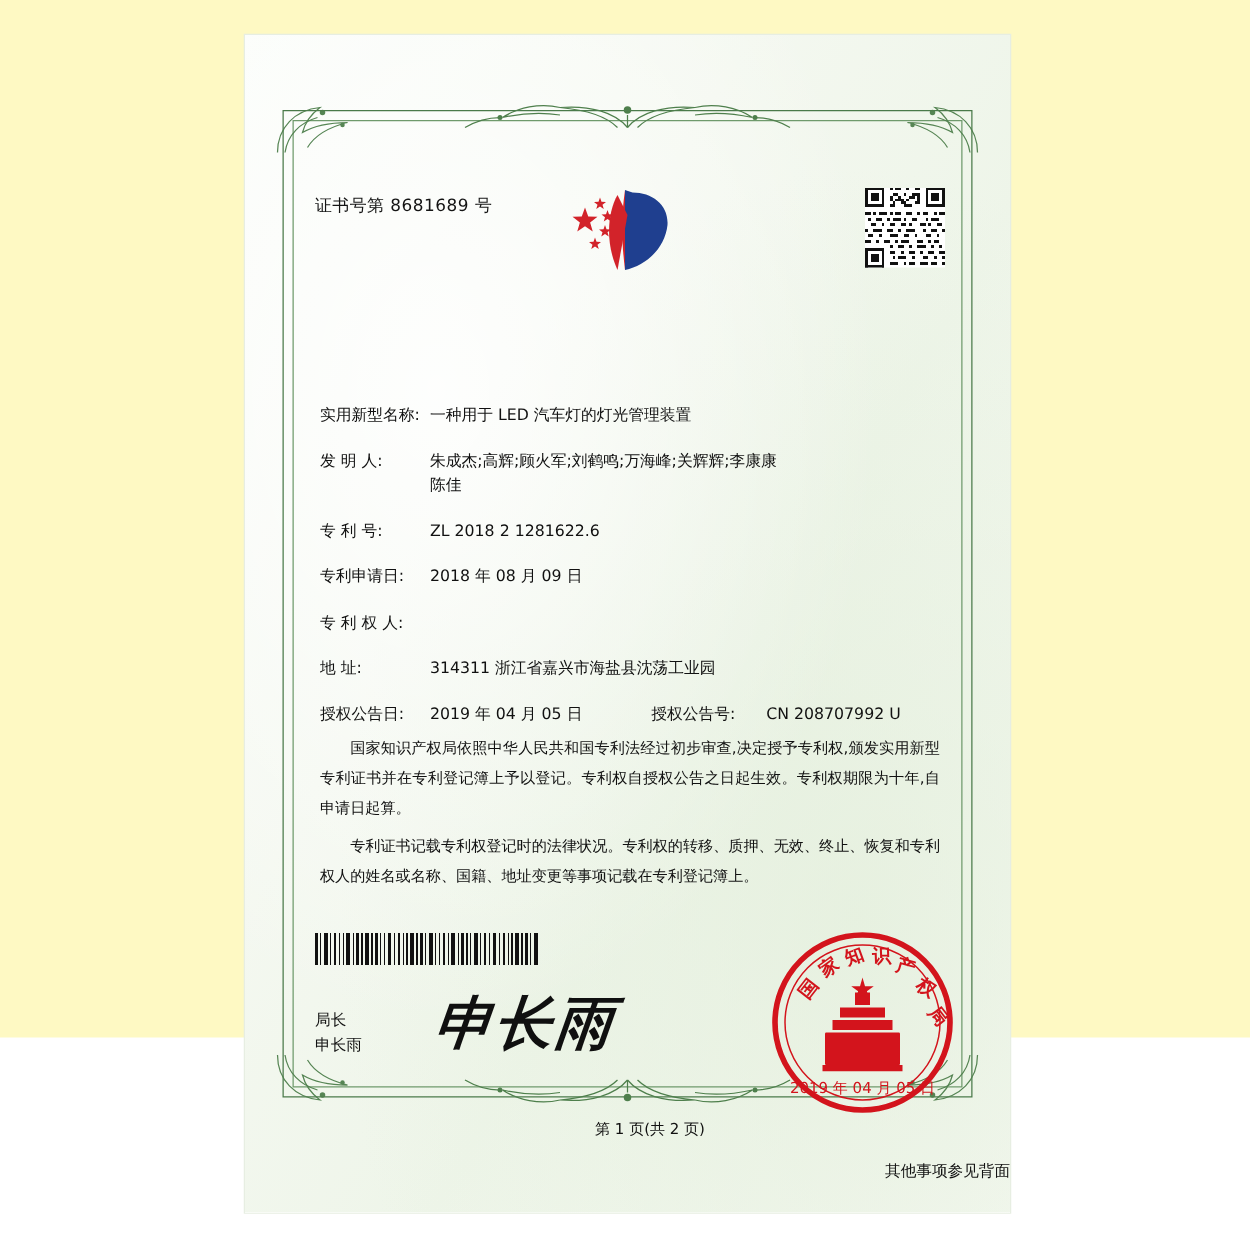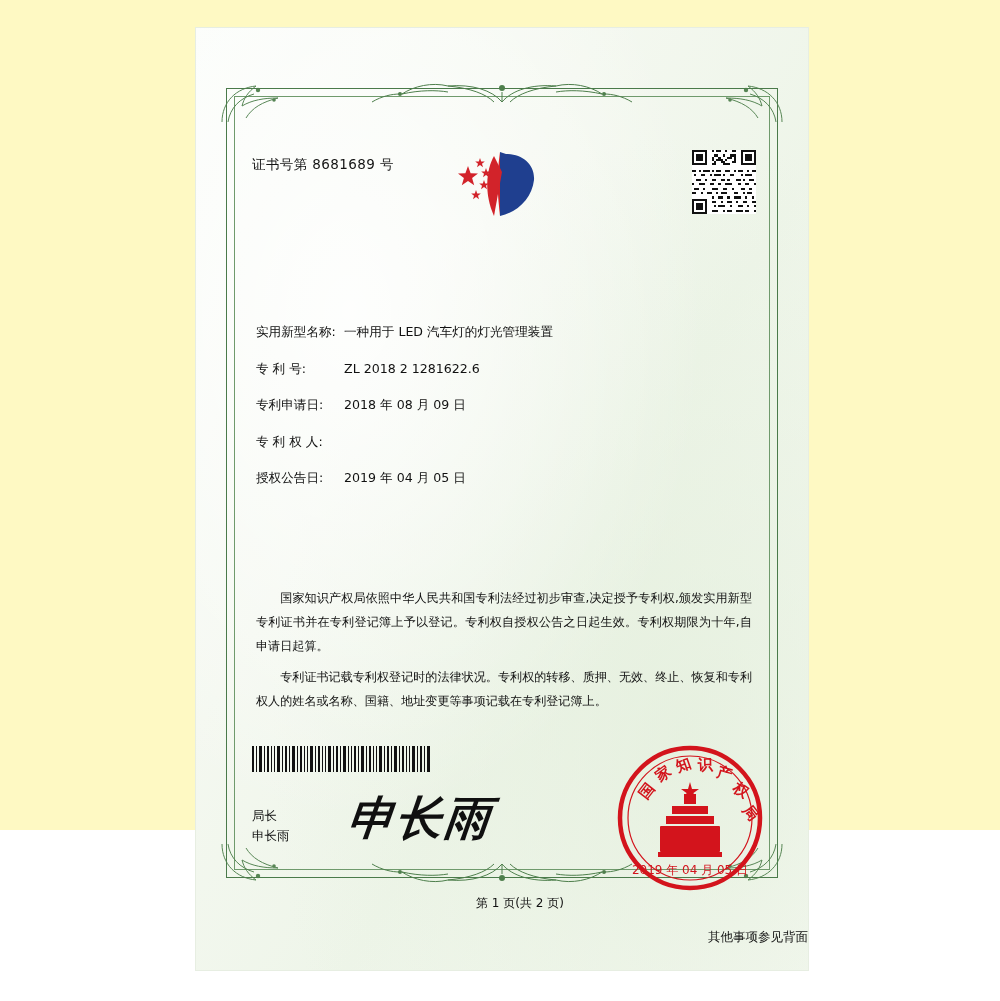--- a/index.html
+++ b/index.html
@@ -374,40 +374,55 @@
     </div>
 
 
     <div class="fields">
 
       <div class="f-row">
         <div class="f-label">实用新型名称:</div>
         <div class="f-value">一种用于 LED 汽车灯的灯光管理装置</div>
       </div>
 
+      <div class="f-row">
+        <div class="f-label spread">发 明 人:</div>
+        <div class="f-value">
+          <span>朱成杰;高辉;顾火军;刘鹤鸣;万海峰;关辉辉;李康康</span>
+          <span class="line2">陈佳</span>
+        </div>
+      </div>
 
       <div class="f-row">
         <div class="f-label spread">专 利 号:</div>
         <div class="f-value">ZL 2018 2 1281622.6</div>
       </div>
 
       <div class="f-row">
         <div class="f-label">专利申请日:</div>
         <div class="f-value">2018 年 08 月 09 日</div>
       </div>
 
       <div class="f-row">
         <div class="f-label spread">专 利 权 人:</div>
       </div>
 
+      <div class="f-row">
+        <div class="f-label spread">地        址:</div>
+        <div class="f-value">314311  浙江省嘉兴市海盐县沈荡工业园</div>
+      </div>
 
       <div class="f-row pub">
         <div class="pub-left">
           <div class="f-label">授权公告日:</div>
           <div class="f-value">2019 年 04 月 05 日</div>
+        </div>
+        <div class="pub-right">
+          <div class="f-label">授权公告号:</div>
+          <div class="f-value">CN 208707992 U</div>
         </div>
       </div>
 
     </div>
 
     <div class="paras">
       <p>国家知识产权局依照中华人民共和国专利法经过初步审查,决定授予专利权,颁发实用新型专利证书并在专利登记簿上予以登记。专利权自授权公告之日起生效。专利权期限为十年,自申请日起算。</p>
       <p>专利证书记载专利权登记时的法律状况。专利权的转移、质押、无效、终止、恢复和专利权人的姓名或名称、国籍、地址变更等事项记载在专利登记簿上。</p>
     </div>
 

